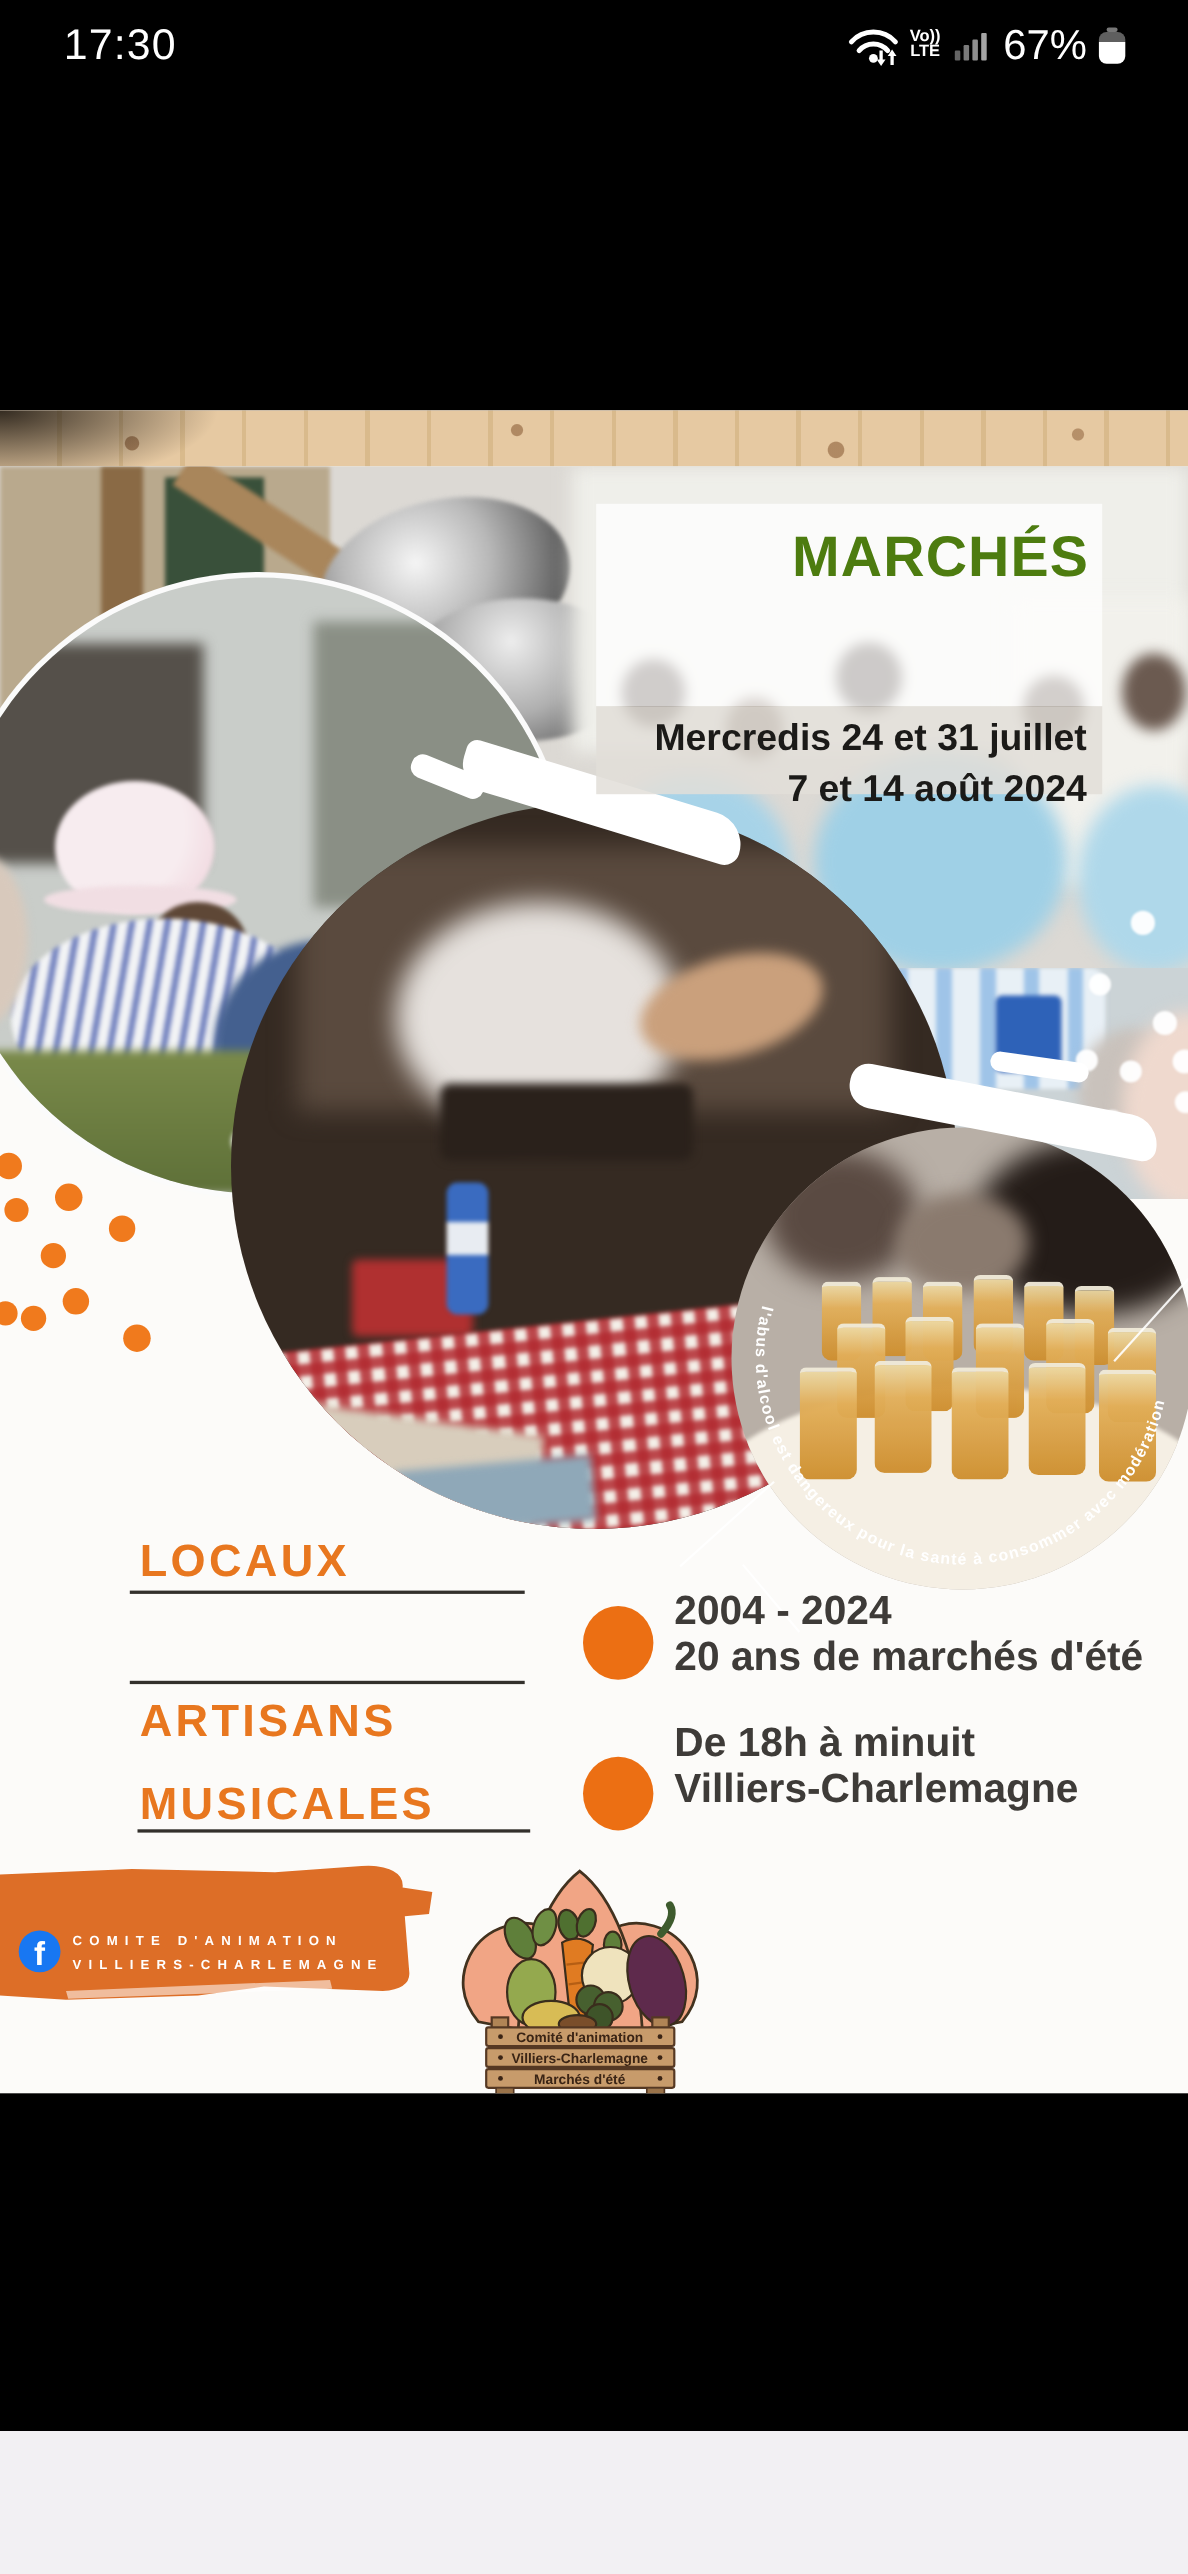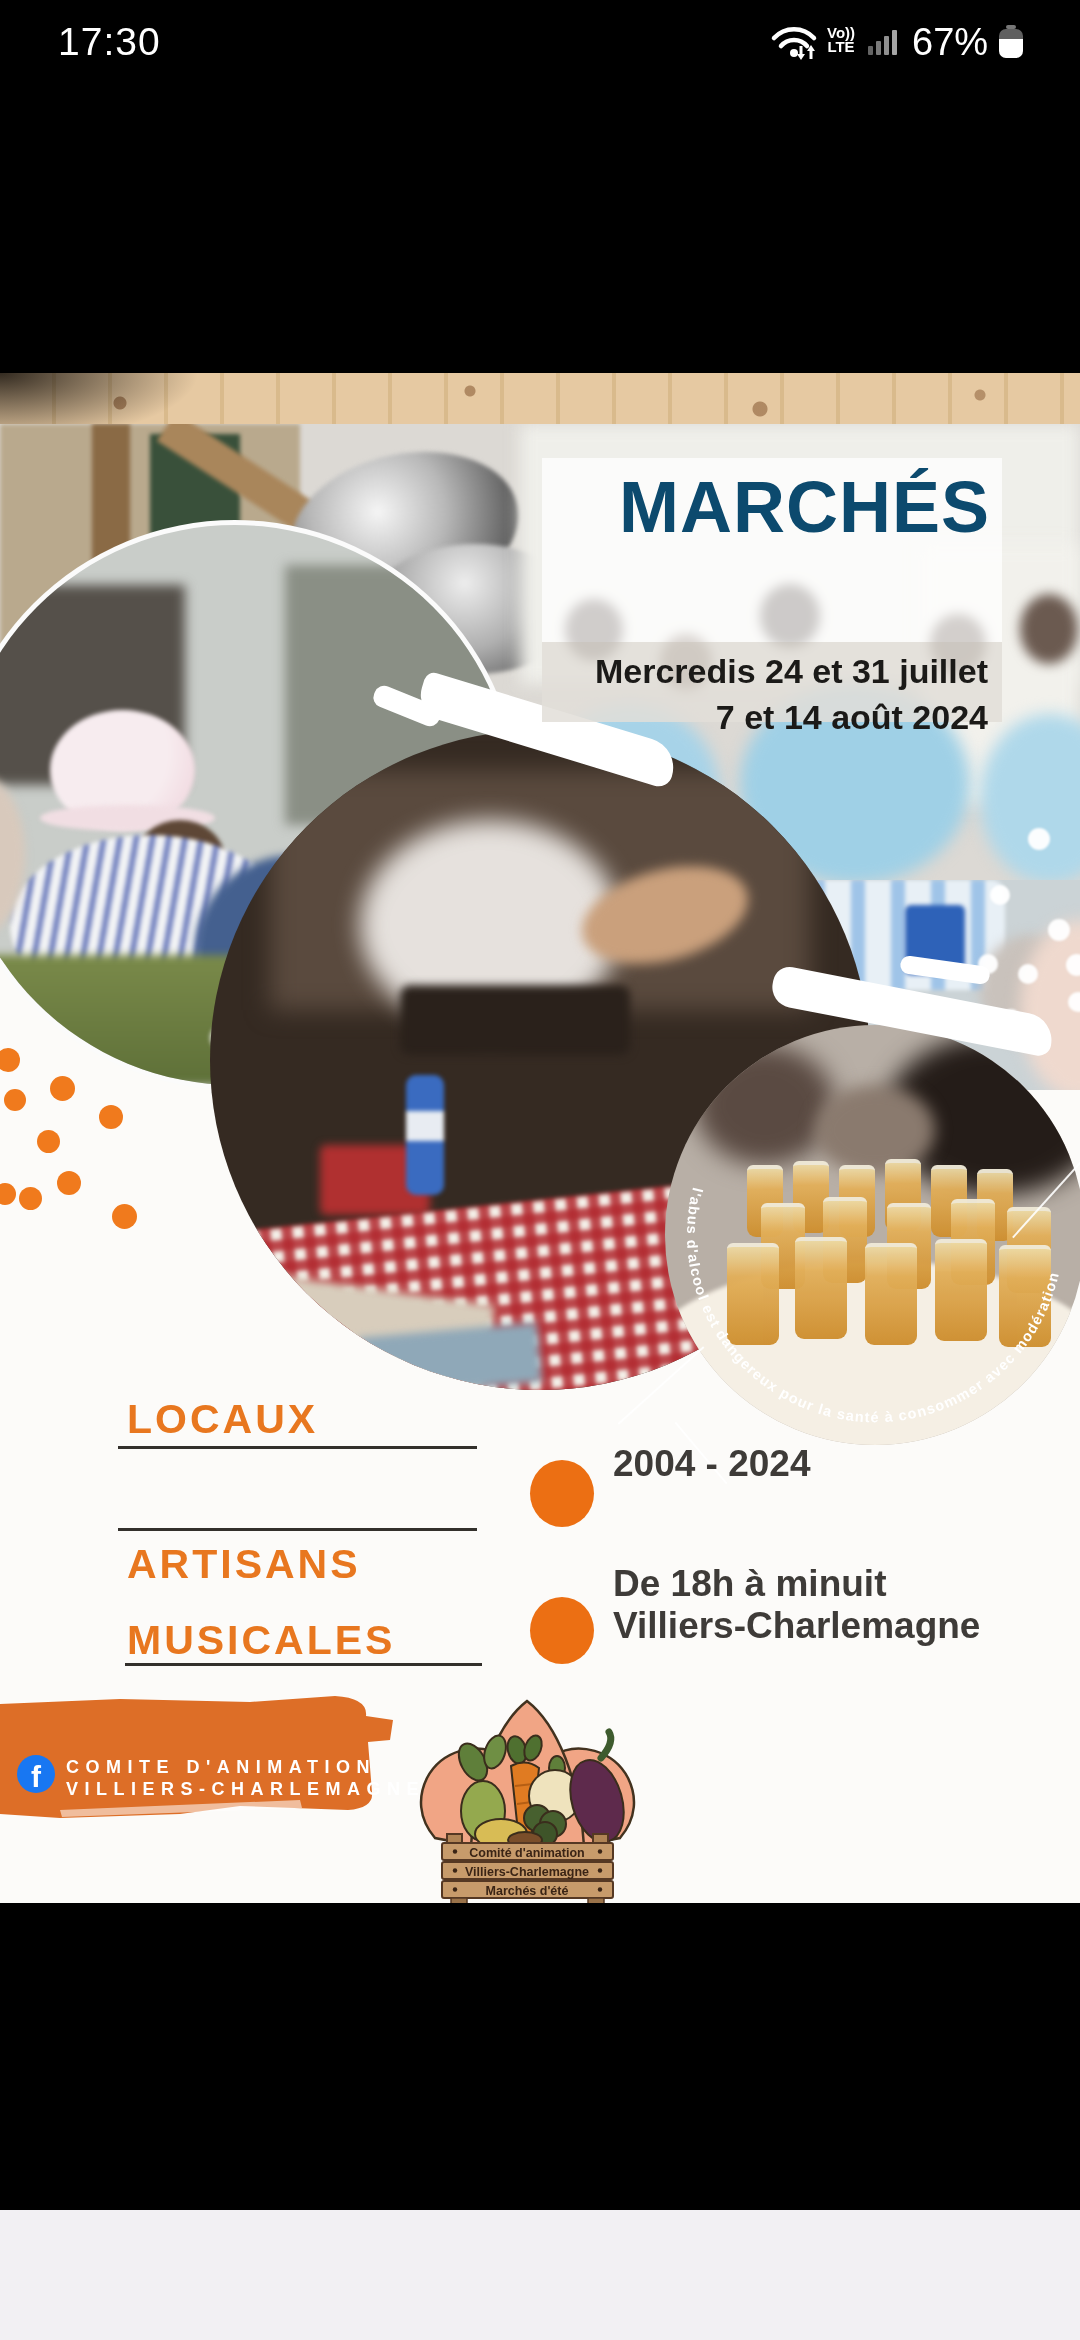--- a/index.html
+++ b/index.html
@@ -42,21 +42,21 @@
   #drinks-circle{left:665px;top:652px;width:420px;height:420px;background:#B8AFA6;}
 
   .blob{position:absolute;border-radius:50%;}
   .cup{position:absolute;border-radius:6px 6px 9px 9px;border-top:4px solid #F0EAD8;
     background:linear-gradient(180deg,#EDD9A4 0%,#E2AF5A 30%,#CE8E2E 100%);opacity:.96;}
 
   
   #title-box{position:absolute;left:542px;top:85px;width:460px;height:184px;
     background:rgba(255,255,255,.74);}
   #title-text{position:absolute;left:0;top:8px;width:448px;text-align:right;
-    font-size:72px;line-height:82px;font-weight:800;letter-spacing:1px;color:#0c4a6e;}
+    font-size:52px;line-height:82px;font-weight:800;letter-spacing:1px;color:#4d7c0f;}
   #dates-box{position:absolute;left:542px;top:269px;width:460px;height:80px;
     background:rgba(226,222,216,.85);}
   #dates-text{position:absolute;left:0;top:6px;width:446px;text-align:right;
     font-size:34px;line-height:46px;font-weight:700;color:#1B1A18;}
 
   
   .odot{position:absolute;border-radius:50%;background:#F07A1D;}
   .wdot{position:absolute;border-radius:50%;background:rgba(255,255,255,.95);filter:blur(1px);}
   .sparkle{position:absolute;background:rgba(255,255,255,.9);width:2px;}
   .wbrush{position:absolute;background:#fff;}
@@ -65,21 +65,21 @@
   .feat{position:absolute;left:127px;font-size:41px;font-weight:800;letter-spacing:3px;color:#E8771F;}
   .feat-ul{position:absolute;height:3px;background:#33302C;}
 
   
   .bullet{position:absolute;left:530px;width:64px;height:67px;border-radius:50%;background:#EC6F13;}
   .info{position:absolute;left:613px;font-size:37px;line-height:42px;font-weight:700;color:#3E3B38;}
 
   
   #fb-circle{position:absolute;left:17px;top:1382px;width:38px;height:38px;border-radius:50%;
     background:#1877F2;color:#fff;font-weight:800;font-size:30px;text-align:center;line-height:44px;}
-  .fb-line{position:absolute;left:66px;font-size:18px;font-weight:700;letter-spacing:6.5px;color:#fff;}
+  .fb-line{position:absolute;left:66px;font-size:12px;font-weight:700;letter-spacing:6.5px;color:#fff;}
 
   
   #nav-bar{position:absolute;left:0;top:2210px;width:1080px;height:130px;background:#F2F0F3;}
 
   svg text{font-family:"Liberation Sans",sans-serif;}
 </style>
 </head>
 <body>
 
 <div id="status-bar">
@@ -281,20 +281,21 @@
   <div class="feat" style="top:1023px">LOCAUX</div>
   <div class="feat-ul" style="left:118px;top:1073px;width:359px"></div>
   <div class="feat" style="top:1168px">ARTISANS</div>
   <div class="feat-ul" style="left:118px;top:1155px;width:359px"></div>
   <div class="feat" style="top:1244px">MUSICALES</div>
   <div class="feat-ul" style="left:125px;top:1290px;width:357px"></div>
 
   <div class="bullet" style="top:1087px"></div>
   <div class="info" style="top:1070px">
     <div>2004 - 2024</div>
+    <div>20 ans de marchés d'été</div>
   </div>
   <div class="bullet" style="top:1224px"></div>
   <div class="info" style="top:1190px">
     <div>De 18h à minuit</div>
     <div>Villiers-Charlemagne</div>
   </div>
 
   <svg class="abs" style="left:0;top:1323px" width="400" height="145" viewBox="0 0 400 145">
     <path d="M0,8 L120,3 L250,6 L335,0 Q368,2 366,20 L393,24 L390,44 L368,46 L372,96
              Q374,112 348,114 L240,110 L180,118 L60,122 L0,118 Z" fill="#DD6E27"></path>

